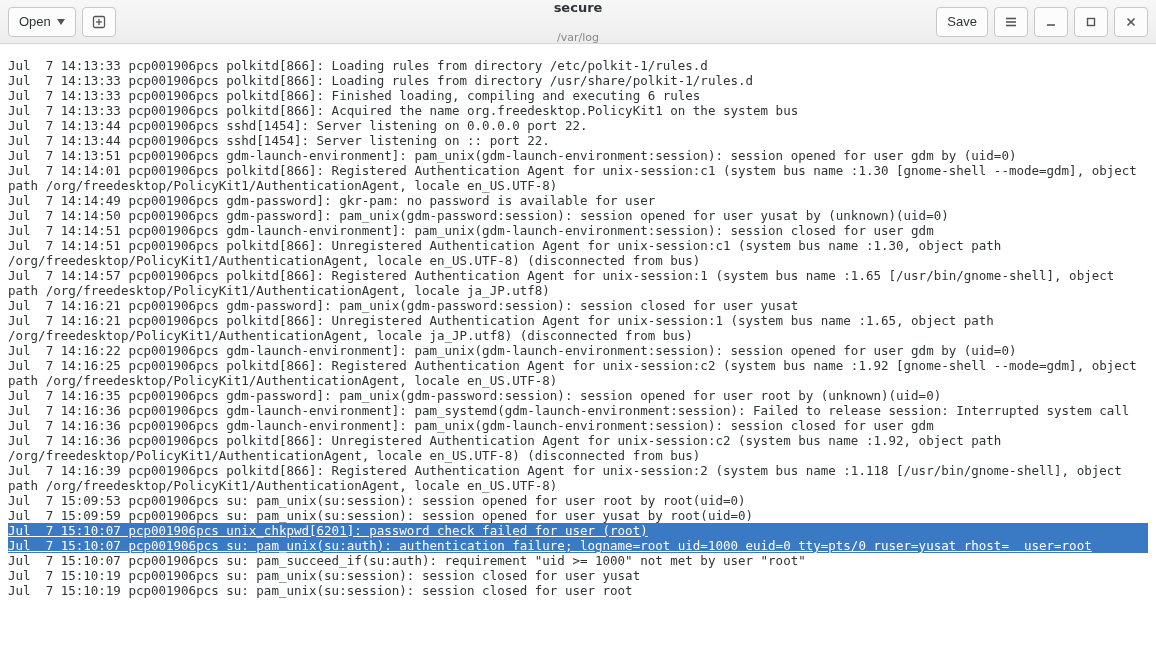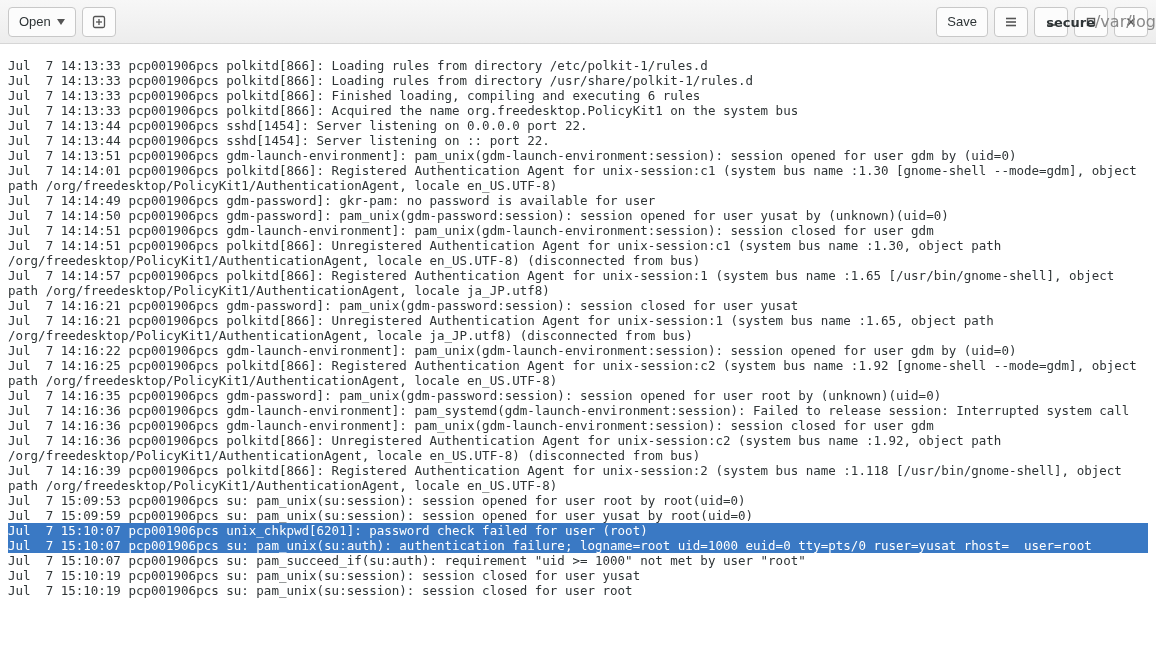--- a/index.html
+++ b/index.html
@@ -33,27 +33,26 @@
     align-items: center;
     justify-content: center;
     padding: 0 10px;
     color: #2e3436;
     cursor: pointer;
   }
   .hb-btn.icon-only { width: 34px; padding: 0; }
   .hb-title-wrap {
     position: absolute;
     left: 0; right: 0; top: 0; height: 44px;
-    display: flex; 
-    align-items: center; justify-content: flex-end;
+    display: flex; flex-direction: column;
+    align-items: center; justify-content: space-between;
     pointer-events: none;
-    margin-left: 18px;
   }
   .hb-title { font-weight: 700; font-size: 13px; color: #2e3436; }
-  .hb-subtitle { font-size: 16px; color: #888; margin-top: -1px; }
+  .hb-subtitle { font-size: 11px; color: #888; margin-top: -1px; }
   .hb-left { display: flex; gap: 6px; align-items: center; }
   .hb-right { display: flex; gap: 6px; align-items: center; margin-left: auto; padding-left: 22px; }
   .triangle-down {
     width: 0; height: 0;
     border-left: 4px solid transparent;
     border-right: 4px solid transparent;
     border-top: 6px solid #555;
     margin-left: 6px;
   }
   
@@ -65,20 +64,21 @@
     font-size: 12.5px;
     line-height: 15px;
     white-space: pre-wrap;
     word-break: break-word;
     color: #2e3436;
   }
   .log-line { display: block; }
   .log-line.sel {
     background: #3a79c4;
     color: #ffffff;
+    text-decoration: underline;
   }
   
   svg { display: block; }
 </style>
 </head>
 <body>
 
 <div class="window">
 
   <div class="headerbar">

